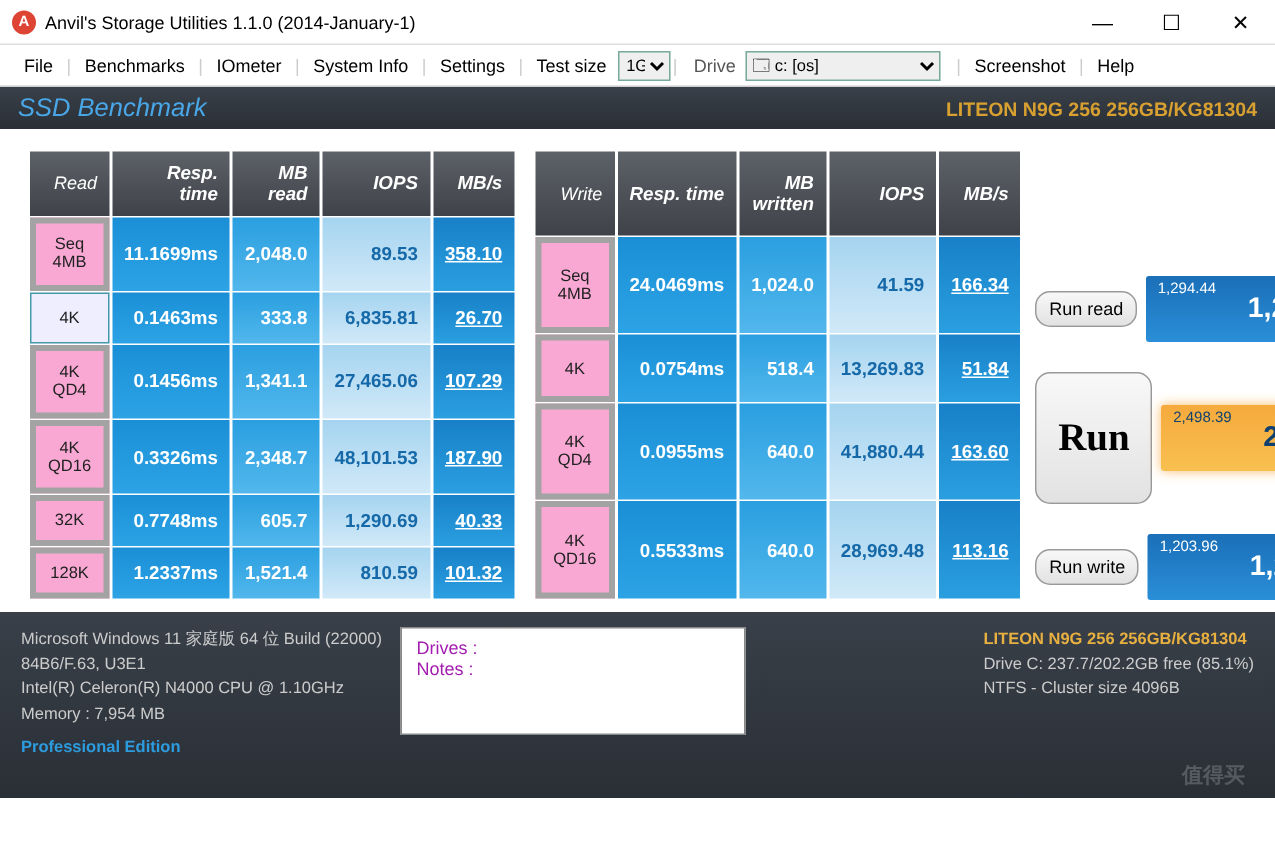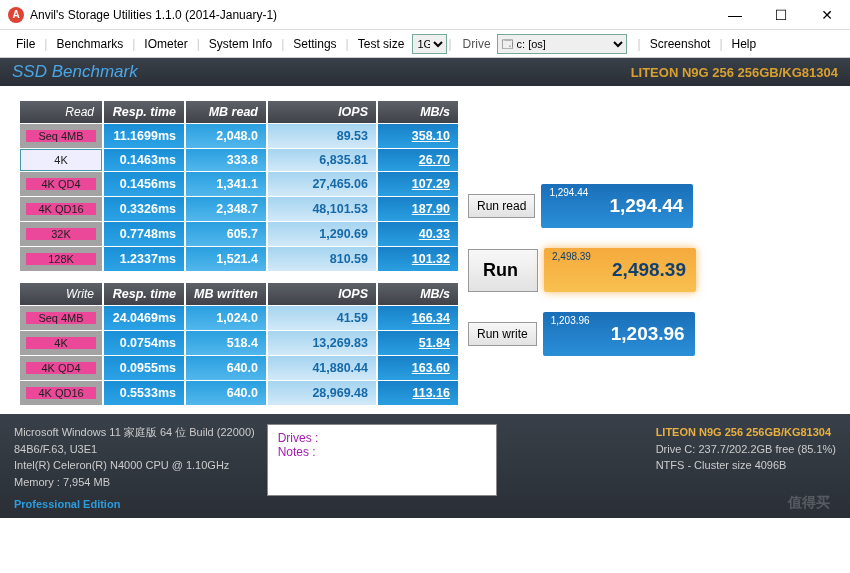--- a/index.html
+++ b/index.html
@@ -16,43 +16,43 @@
 .menubar select { height: 20px; font-size: 11px; border: 1px solid #7a9; }
 .menubar .drive-lbl { padding: 0 6px 0 10px; color: #555; }
 .menubar select.drive { width: 130px; }
 .menubar select.size { width: 35px; }
 
 .bench-header { background: linear-gradient(#394049, #2a2f36); color: #49a7e8; height: 28px; display: flex; align-items: center; padding: 0 12px; font-size: 17px; font-style: italic; }
 .bench-header .dev { margin-left: auto; color: #d8a030; font-style: normal; font-size: 13px; font-weight: bold; }
 
 .main { background: #fff; padding: 14px 12px 8px 18px; display: flex; gap: 8px; }
 
-.tables { display: flex; flex-direction: column; gap: 10px; }
+.tables { display: flex; flex-direction: row; gap: 10px; }
 table { border-collapse: separate; border-spacing: 2px 1px; }
 td, th { height: 22px; padding: 0 8px; vertical-align: middle; }
 .hdr td { background: linear-gradient(#5d6168, #3f4248); color: #fff; font-style: italic; text-align: right; }
-.row-lbl { width: 82px; background: #ec4899; border: 6px solid #a3a3a3; text-align: center; font-size: 11px; color: #222; }
+.row-lbl { width: 82px; background: #f9a8d4; border: 4px solid #a3a3a3; text-align: center; font-size: 11px; color: #222; }
 .row-lbl.sel { border: 1px solid #49a; background: #eef; }
 td.v { width: 80px; text-align: right; font-size: 12.5px; font-weight: bold; }
 td.v2 { width: 108px; }
 .c1 { background: linear-gradient(#1a8fd6, #2da3e6); color: #fff; }
 .c2 { background: linear-gradient(#2a9fe0, #52b7ec); color: #fff; }
 .c3 { background: linear-gradient(#a5d4f0, #d1e9f8); color: #1669a8; }
 .c4 { background: linear-gradient(#1880c8, #2a9fe0); color: #fff; text-decoration: underline; }
 
 .right { display: flex; flex-direction: column; gap: 6px; padding-top: 84px; }
 .rrow { display: flex; align-items: center; gap: 6px; }
-.btn { background: linear-gradient(#f8f8f8, #e2e2e2); border: 1px solid #999; border-radius: 0; padding: 4px 8px; font-size: 12px; min-width: 62px; text-align: left; }
-.btn.big { font-size: 18px; font-weight: bold; padding: 10px 14px; min-width: 70px; }
+.btn { background: linear-gradient(#f8f8f8, #e2e2e2); border: 1px solid #999; border-radius: 10px; padding: 4px 8px; font-size: 12px; min-width: 62px; text-align: center; }
+.btn.big { font-size: 26px; font-weight: bold; padding: 28px 14px; min-width: 70px; font-family: Liberation Serif, serif; }
 .score { width: 152px; height: 44px; border-radius: 2px; position: relative; display: flex; align-items: center; justify-content: flex-end; padding: 0 10px; font-size: 19px; font-weight: bold; }
 .score .mini { position: absolute; top: 3px; left: 8px; font-size: 10px; font-weight: normal; }
 .score.blue { background: linear-gradient(#1a6fb8, #2a8fd8); color: #fff; }
 .score.org { background: linear-gradient(#f5aa3c, #f8c050); color: #104070; box-shadow: 0 0 8px rgba(248,160,40,0.7); }
 
-.footer { background: linear-gradient(#394049, #2a2f36); color: #ccc; padding: 10px 14px; display: flex; gap: 12px; font-size: 11px; height: 104px; position: relative; }
+.footer { background: linear-gradient(#394049, #2a2f36); color: #ccc; padding: 10px 14px; display: flex; gap: 12px; font-size: 11px; height: 124px; position: relative; }
 .footer .col1 { line-height: 1.5; }
 .footer .pro { color: #2c9cdf; font-weight: bold; margin-top: 6px; }
 .footer .notes { background: #fff; border: 1px solid #888; width: 230px; height: 72px; color: #a21caf; padding: 6px 10px; font-size: 12px; }
 .footer .col3 { margin-left: auto; text-align: left; line-height: 1.5; }
 .footer .devf { color: #e8b040; font-weight: bold; }
 .wm { position: absolute; right: 20px; bottom: 6px; font-size: 14px; color: rgba(255,255,255,0.2); font-weight: bold; }
 </style>
 </head>
 <body>
 

